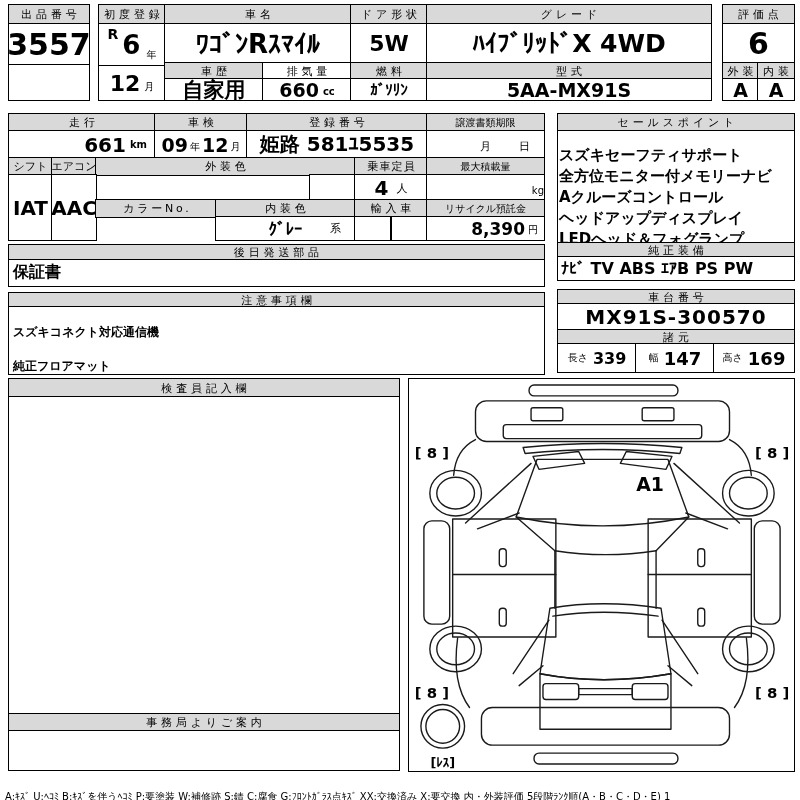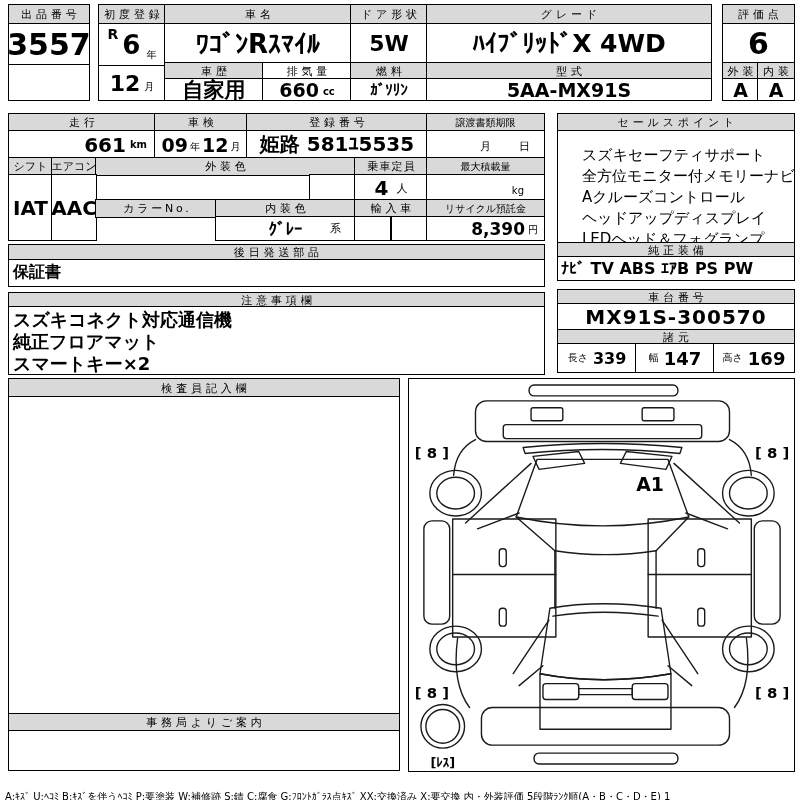--- a/index.html
+++ b/index.html
@@ -14,22 +14,22 @@
     display: flex; align-items: center; justify-content: center;
     overflow: hidden; white-space: nowrap;
   }
   .h { background: #d9d9d9; font-size: 11px; letter-spacing: .35em; text-indent: .35em; }
   .h.t { letter-spacing: 0; text-indent: 0; font-size: 10px; }
   .v { font-weight: bold; }
   .left { justify-content: flex-start; }
   .right { justify-content: flex-end; }
   .u { font-size: 10px; font-weight: bold; }
   .lines { display: block; }
-  .lines > div { font-weight: normal; line-height: 21px; margin-left: 23px; }
-  .notes-lines > div { font-weight: bold; line-height: 22px; font-size: 18px; }
+  .lines > div { font-weight: bold; line-height: 21px; }
+  .notes-lines > div { font-weight: bold; line-height: 22px; font-size: 12px; margin-top: 12px; }
   svg text { font-family: "DejaVu Sans", "Liberation Sans", sans-serif; fill: #000; }
   .dg8 { font-weight: bold; font-size: 15px; }
   .dgA1 { font-weight: bold; font-size: 19px; }
   .dgres { font-weight: bold; font-size: 13px; }
   #footer {
     position: absolute; left: 5px; top: 778px; width: 792px;
     font-size: 10px; letter-spacing: 0; white-space: nowrap; margin-top: 12px;
   }
 </style>
 </head>
@@ -108,21 +108,21 @@
   <div class="c h" style="left:354px;top:157px;width:74px;height:19px;letter-spacing:.1em;text-indent:.1em">乗車定員</div>
   <div class="c h t" style="left:426px;top:157px;width:119px;height:19px">最大積載量</div>
 
   <div class="c v" style="left:8px;top:174px;width:45px;height:67px;font-size:20px">IAT</div>
   <div class="c v" style="left:51px;top:174px;width:46px;height:67px;font-size:20px">AAC</div>
   <div class="c" style="left:309px;top:174px;width:47px;height:27px"></div>
   <div class="c" style="left:354px;top:174px;width:74px;height:27px">
     <span style="font-weight:bold;font-size:20px">4</span>
     <span style="font-size:11px;align-self:flex-end;margin:0 0 4px 8px">人</span>
   </div>
-  <div class="c right" style="left:426px;top:174px;width:119px;height:27px;padding:0 20px 4px 0;align-items:flex-end;font-size:10px">
+  <div class="c right" style="left:426px;top:174px;width:119px;height:27px;padding:0 0 4px 0;align-items:flex-end;font-size:10px">
     <span>kg</span>
   </div>
 
   <div class="c h" style="left:95px;top:199px;width:122px;height:19px;letter-spacing:.25em;text-indent:.25em">カラーNo.</div>
   <div class="c h" style="left:215px;top:199px;width:141px;height:19px">内装色</div>
   <div class="c h" style="left:354px;top:199px;width:74px;height:19px">輸入車</div>
   <div class="c h t" style="left:426px;top:199px;width:119px;height:19px">リサイクル預託金</div>
 
   <div class="c" style="left:215px;top:216px;width:141px;height:25px">
     <span style="font-weight:bold;font-size:17px">ｸﾞﾚｰ</span>

